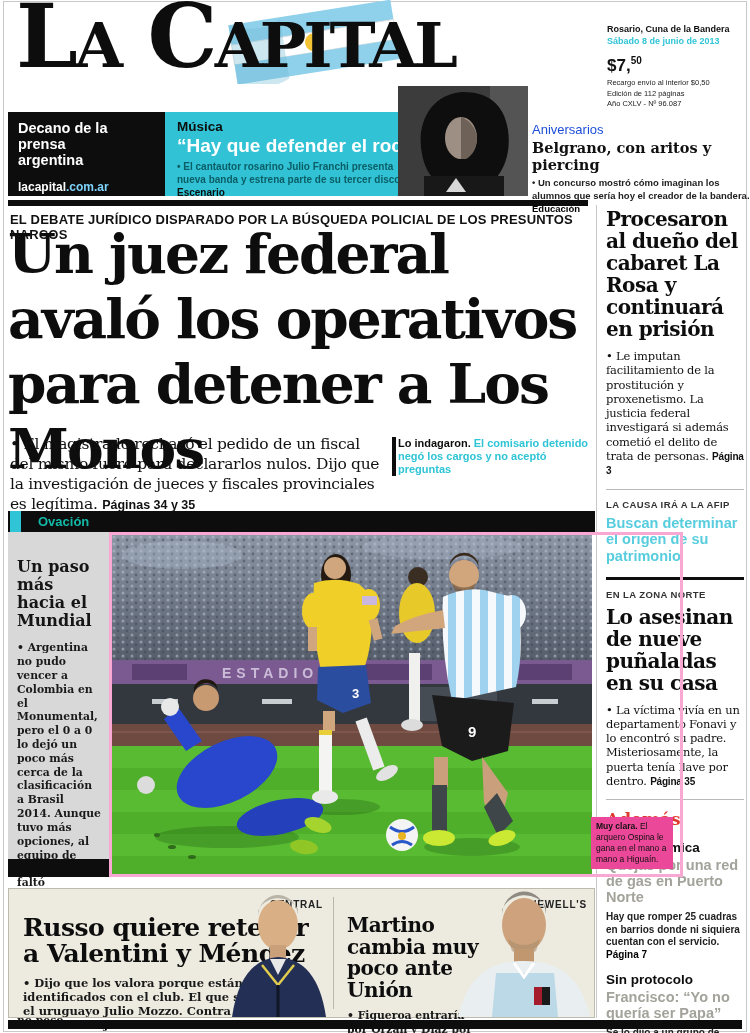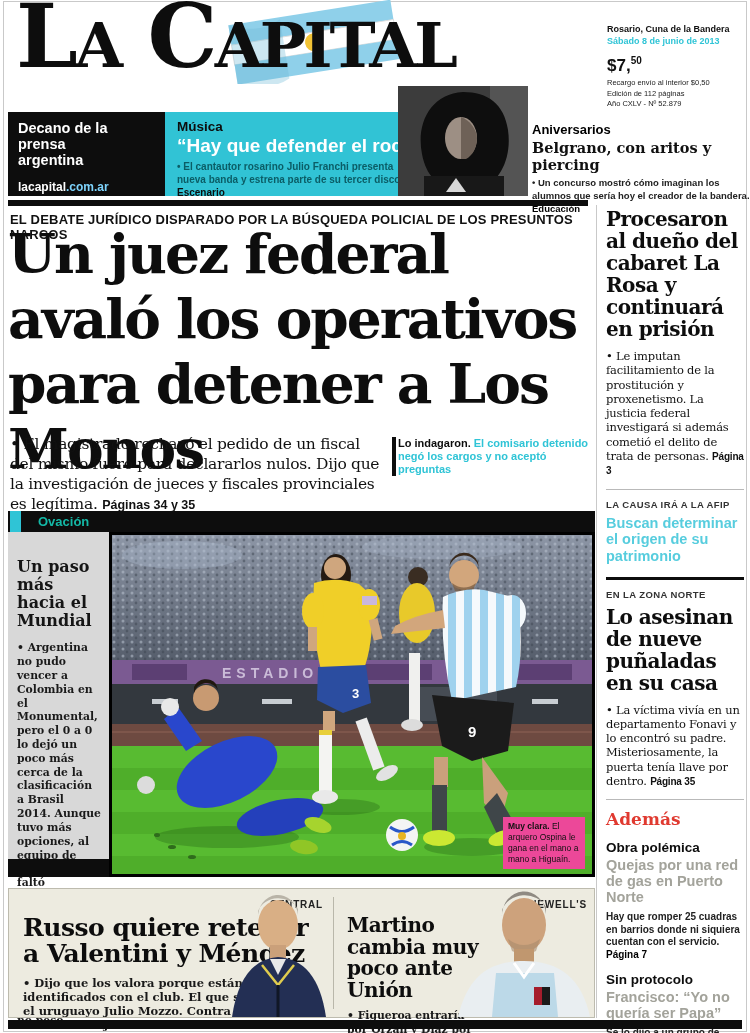--- a/index.html
+++ b/index.html
@@ -27,21 +27,21 @@
   .promo-url{margin-top:11px;font-size:12px;font-weight:bold;}
   .promo-url .sfx{color:#7dd3fc;}
   .promo-cyan{position:absolute;left:157px;top:0;width:363px;height:84px;background:#31c3d5;
       padding:7px 0 0 12px;box-sizing:border-box;}
   .musica-kicker{font-size:13.5px;font-weight:bold;color:#0d0d0d;}
   .musica-headline{font-size:19px;font-weight:bold;color:#ffffff;margin-top:1px;}
   .musica-body{font-size:10px;line-height:1.3;color:#0b5d66;width:228px;margin-top:3px;font-weight:bold;}
   .musica-body .tag{color:#0d0d0d;}
   .promo-photo{position:absolute;left:390px;top:-26px;width:130px;height:110px;z-index:4;}
   .promo-aniv{position:absolute;left:524px;top:10px;width:218px;}
-  .aniv-kicker{font-size:13px;font-weight:bold;color:#000000;}
+  .aniv-kicker{font-size:13px;font-weight:normal;color:#1d4ed8;}
   .aniv-headline{font-size:14.5px;font-weight:bold;margin-top:2px;}
   .aniv-body{font-size:9.5px;line-height:1.35;margin-top:4px;color:#222;font-weight:bold;}
   .aniv-body .tag{color:#000;}
 
   
   .main-rule{position:absolute;left:8px;top:200px;width:580px;height:6px;background:#0d0d0d;}
   .main-kicker{position:absolute;left:10px;top:212px;width:580px;font-size:13px;font-weight:bold;letter-spacing:.2px;}
   .main-headline{position:absolute;left:8px;top:222px;width:588px;font-weight:bold;font-size:55px;
       line-height:1.18;letter-spacing:-2px;color:#0d0d0d;}
   .deck{position:absolute;left:10px;top:434px;width:374px;font-size:15.5px;line-height:1.3;letter-spacing:-.3px;color:#111;}
@@ -70,21 +70,21 @@
 
   
   .ova-bar{position:absolute;left:8px;top:511px;width:587px;height:21px;background:#0d0d0d;}
   .ova-accent{position:absolute;left:2px;top:0;width:11px;height:21px;background:#2fc4d6;}
   .ova-label{position:absolute;left:30px;top:3px;color:#14b8a6;font-weight:bold;font-size:13px;}
   .ova-left{position:absolute;left:8px;top:532px;width:101px;height:345px;background:#d8d8d8;
       padding:26px 8px 0 9px;box-sizing:border-box;}
   .ova-head{font-weight:bold;font-size:16px;line-height:1.13;color:#151515;}
   .ova-body{font-weight:bold;font-size:10.8px;line-height:1.28;margin-top:11px;color:#1a1a1a;}
   .ova-left-foot{position:absolute;left:0;bottom:0;width:100%;height:18px;background:#0d0d0d;}
-  .match{position:absolute;left:109px;top:532px;width:486px;height:345px;border:3px solid #000000;box-sizing:border-box;}
+  .match{position:absolute;left:109px;top:532px;width:574px;height:345px;border:3px solid #f9a8d4;box-sizing:border-box;}
   .match svg{display:block;}
   .match-caption{position:absolute;right:7px;bottom:5px;width:72px;background:#ec4899;padding:4px 5px;
       font-size:8.5px;line-height:1.3;color:#111;}
   .match-caption .lead{font-weight:bold;}
 
   
   .bottom-box{position:absolute;left:8px;top:888px;width:587px;height:130px;background:#edebe0;
       border:1px solid #bdbbae;box-sizing:border-box;}
   .b-divider{position:absolute;left:324px;top:8px;bottom:8px;width:1px;background:#b9b7aa;}
   .b-left{position:absolute;left:14px;top:10px;width:300px;}
@@ -117,21 +117,21 @@
       </svg>
     </div>
     <div class="masthead-title serif">La Capital</div>
     <div class="mast-info">
       <div class="mast-place">Rosario, Cuna de la Bandera</div>
       <div class="mast-date">Sábado 8 de junio de 2013</div>
       <div class="mast-price"><span>$7,</span><sup>50</sup></div>
       <div class="mast-small">
         <div>Recargo envío al interior $0,50</div>
         <div>Edición de 112 páginas</div>
-        <div>Año CXLV - Nº 52.879</div>
+        <div>Año CXLV - Nº 96.087</div>
       </div>
     </div>
   </div>
 
   <div class="promo">
     <div class="promo-black">
       <div class="promo-tagline">Decano de la prensa argentina</div>
       <div class="promo-url"><span>lacapital</span><span class="sfx">.com.ar</span></div>
     </div>
     <div class="promo-cyan">

